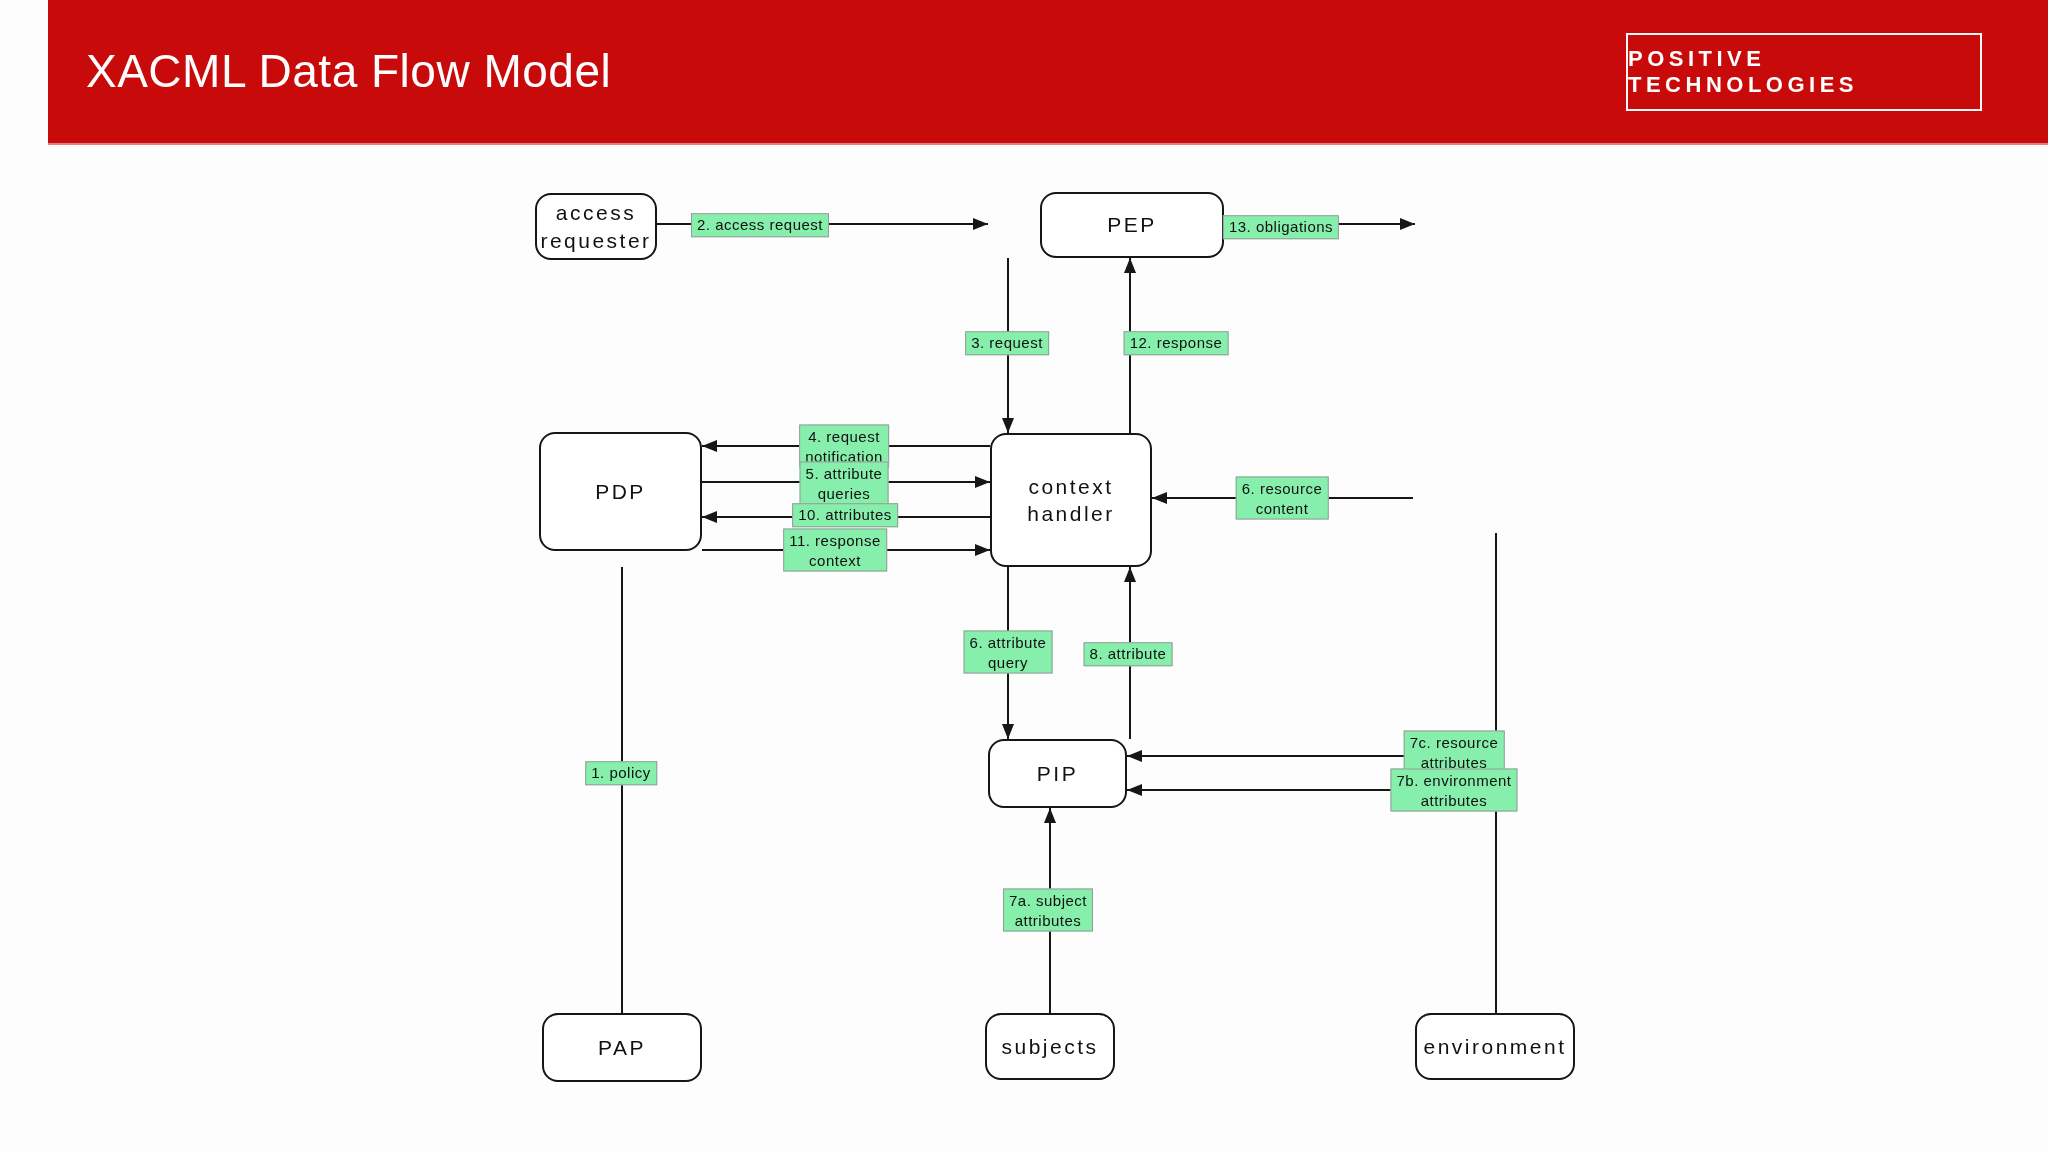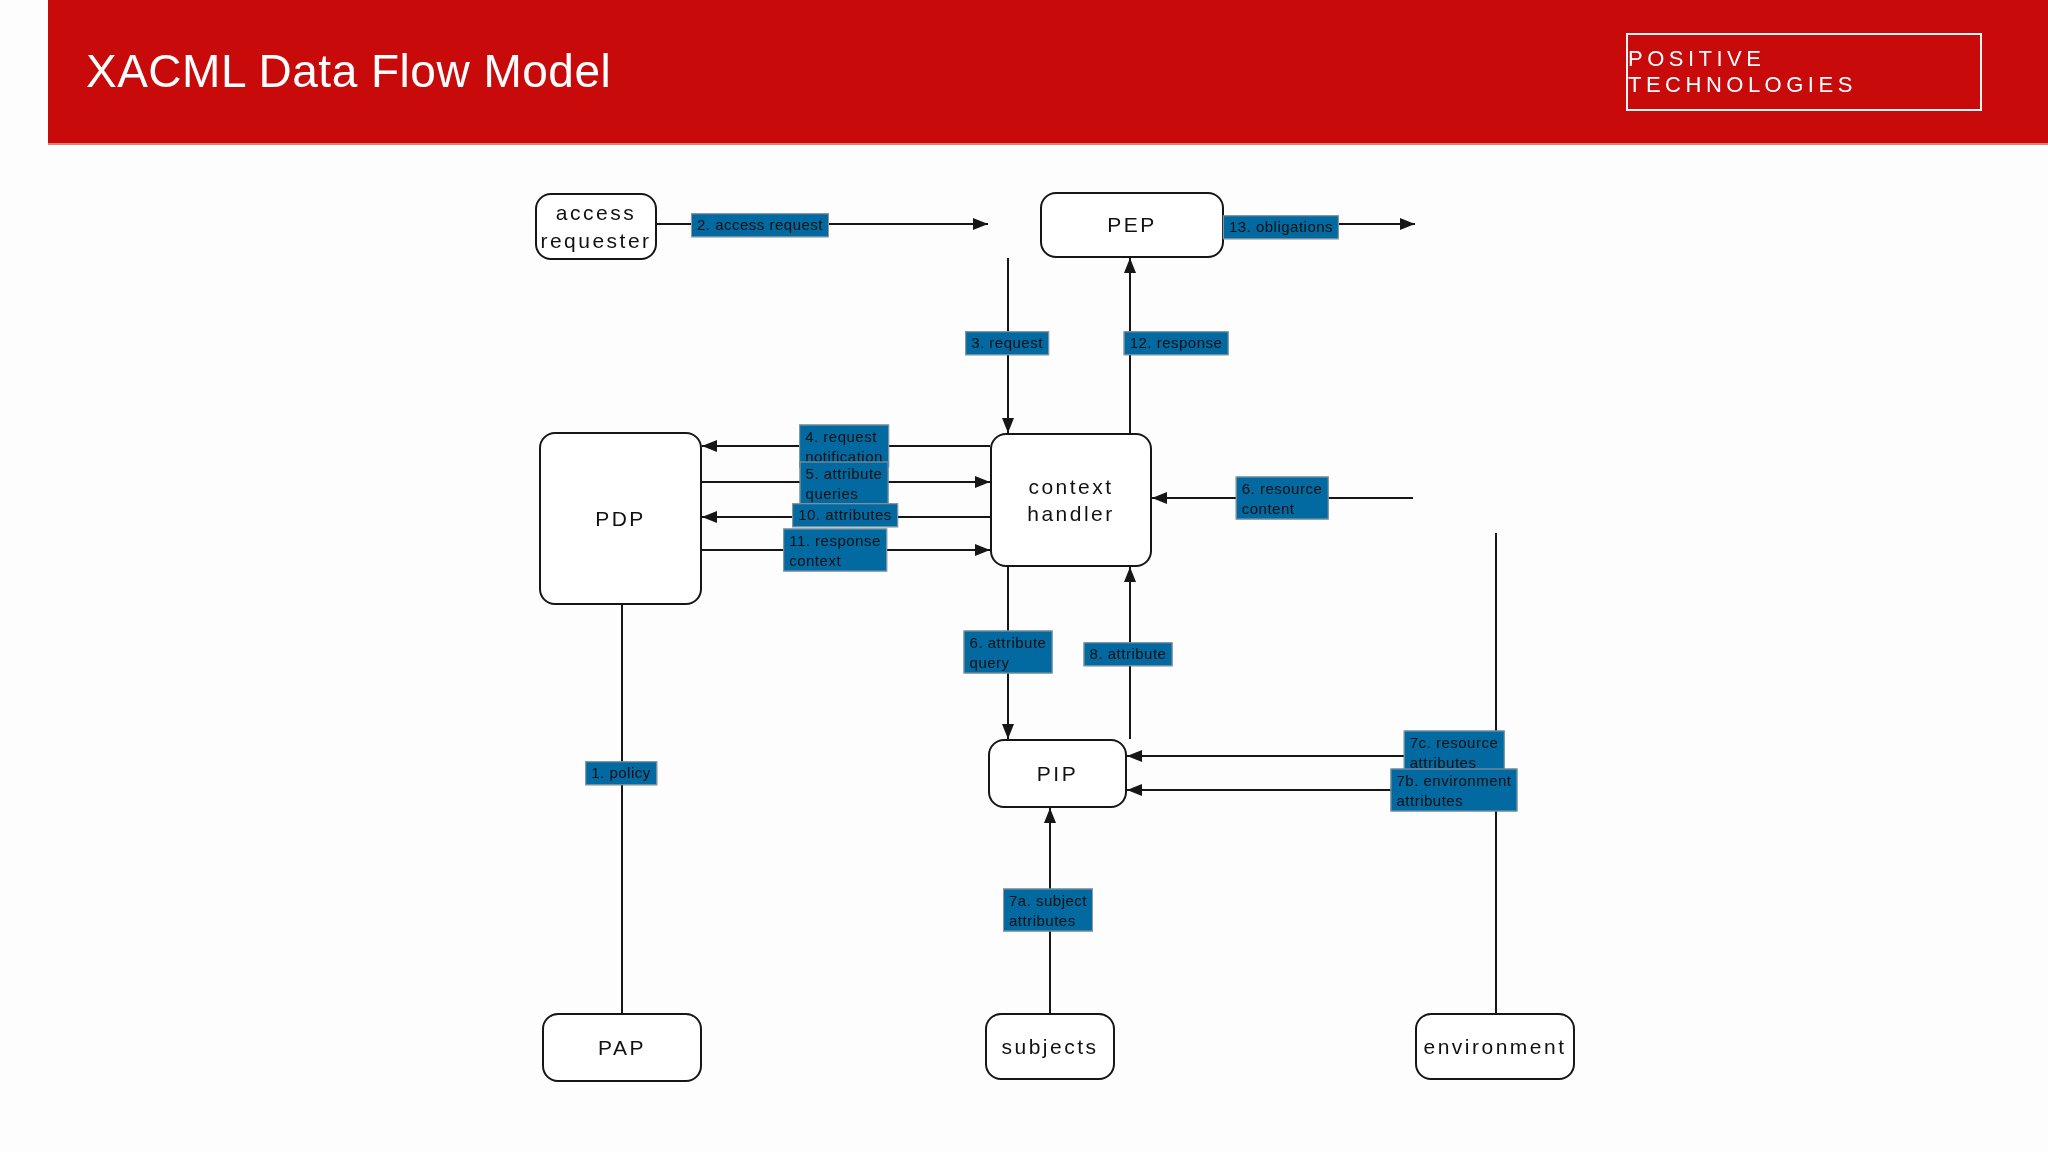--- a/index.html
+++ b/index.html
@@ -19,21 +19,21 @@
     position:absolute; left:38px; top:0; height:141px;
     display:flex; align-items:center;
     color:var(--header-text, #ffffff);
     font-size:46px; letter-spacing:0.5px;
   }
   .brand-box {
     position:absolute; left:1578px; top:33px; width:356px; height:78px;
     border:2px solid #f7f7f7; box-sizing:border-box;
     display:flex; align-items:center; justify-content:center;
     color:var(--header-text, #ffffff);
-    font-size:22px; font-weight:normal; letter-spacing:4.5px;
+    font-size:22px; font-weight:bold; letter-spacing:4.5px;
   }
   
   .diagram { position:absolute; left:0; top:0; width:2048px; height:1152px;margin-left:40px; }
   .node {
     position:absolute; background:#ffffff;
     border:2px solid var(--diagram-line, #161616); border-radius:16px;
     box-sizing:border-box; display:flex; align-items:center; justify-content:center;
     z-index:2;
   }
   .node-label {
@@ -42,23 +42,23 @@
   }
   .hline { position:absolute; height:2px; background:var(--diagram-line, #161616); z-index:1; }
   .vline { position:absolute; width:2px;  background:var(--diagram-line, #161616); z-index:1; }
   .arr { position:absolute; width:0; height:0; z-index:2; }
   .arr-r { border-top:6px solid transparent; border-bottom:6px solid transparent; border-left:15px solid var(--diagram-line, #161616); }
   .arr-l { border-top:6px solid transparent; border-bottom:6px solid transparent; border-right:15px solid var(--diagram-line, #161616); }
   .arr-d { border-left:6px solid transparent; border-right:6px solid transparent; border-top:15px solid var(--diagram-line, #161616); }
   .arr-u { border-left:6px solid transparent; border-right:6px solid transparent; border-bottom:15px solid var(--diagram-line, #161616); }
   .elabel {
     position:absolute; transform:translate(-50%,-50%);
-    background:#0369a1; border:1px solid #9a9a9a;
+    background:#86efac; border:1px solid #9a9a9a;
     padding:1px 5px; font-size:15px; color:#111;
-    white-space:pre-line; line-height:1.3;
+    text-align:center; white-space:pre-line; line-height:1.3;
     letter-spacing:0.5px; z-index:3;
   }
 </style>
 </head>
 <body>
 
 <div class="header">
   <div class="header-title">XACML Data Flow Model</div>
   <div class="brand-box">
     <span>POSITIVE TECHNOLOGIES</span>
@@ -67,21 +67,21 @@
 
 <div class="diagram">
 
   <div class="node" style="left:495px;top:193px;width:122px;height:67px">
     <span class="node-label">access
 requester</span>
   </div>
   <div class="node" style="left:1000px;top:192px;width:184px;height:66px">
     <span class="node-label">PEP</span>
   </div>
-  <div class="node" style="left:499px;top:432px;width:163px;height:173px">
+  <div class="node" style="left:499px;top:432px;width:163px;height:119px">
     <span class="node-label">PDP</span>
   </div>
   <div class="node" style="left:950px;top:433px;width:162px;height:134px">
     <span class="node-label">context
 handler</span>
   </div>
   <div class="node" style="left:948px;top:739px;width:139px;height:69px">
     <span class="node-label">PIP</span>
   </div>
   <div class="node" style="left:502px;top:1013px;width:160px;height:69px">

